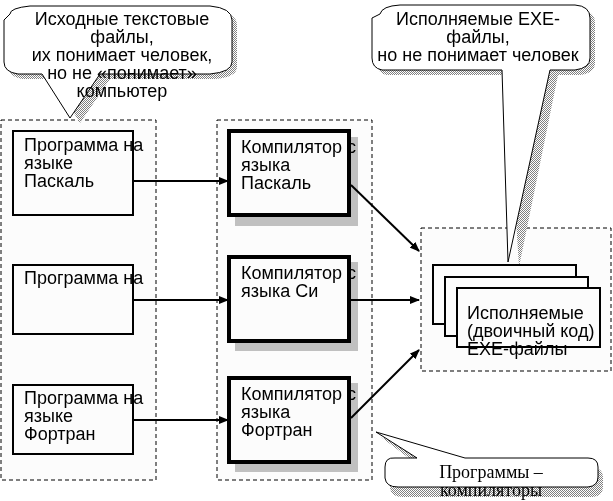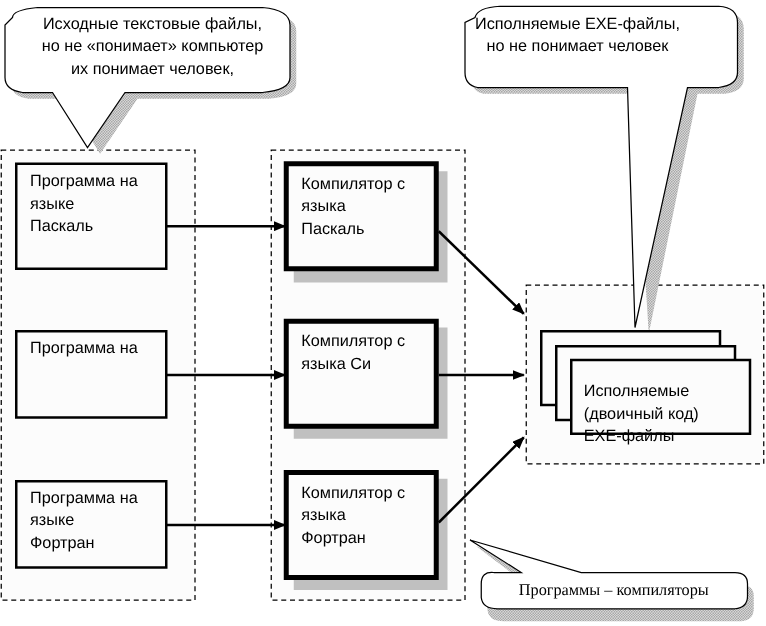--- a/index.html
+++ b/index.html
@@ -1,19 +1,19 @@
 <!DOCTYPE html>
 <html><head>
 <meta charset="utf-8">
 <style>
   html, body { margin:0; padding:0; background:#ffffff; }
   body { width:613px; height:501px; position:relative; overflow:hidden;
          font-family:"Liberation Sans", sans-serif; }
   svg { position:absolute; left:0; top:0; }
-  .txt { position:absolute; font-size:13px; line-height:18px; color:#000; }
+  .txt { position:absolute; font-size:18px; line-height:18px; color:#000; }
   .center { text-align:center; }
 </style>
 </head>
 <body>
 
 <svg width="613" height="501" viewBox="0 0 613 501">
   <defs>
     <pattern id="hatch" width="2" height="2" patternUnits="userSpaceOnUse">
       <rect width="2" height="2" fill="#ffffff"></rect>
       <rect width="1" height="1" fill="#808080"></rect>
@@ -62,24 +62,24 @@
   <line x1="133" y1="300" x2="228" y2="300" stroke="#000" stroke-width="2" marker-end="url(#arr)"></line>
   <line x1="133" y1="420" x2="228" y2="420" stroke="#000" stroke-width="2" marker-end="url(#arr)"></line>
 
   <line x1="351" y1="185" x2="419" y2="251" stroke="#000" stroke-width="2" marker-end="url(#arr)"></line>
   <line x1="351" y1="300" x2="419" y2="300" stroke="#000" stroke-width="2" marker-end="url(#arr)"></line>
   <line x1="351" y1="418" x2="419" y2="350" stroke="#000" stroke-width="2" marker-end="url(#arr)"></line>
 </svg>
 
 <div class="txt center" style="left:14px; top:10px; width:216px;">
   <div>Исходные текстовые файлы,</div>
+  <div>их понимает человек,</div>
   <div>но не «понимает» компьютер</div>
-  <div>их понимает человек,</div>
 </div>
-<div class="txt center" style="left:356px; top:10px; width:212px;">
+<div class="txt center" style="left:372px; top:10px; width:212px;">
   <div>Исполняемые EXE-файлы,</div>
   <div>но не понимает человек</div>
 </div>
 <div class="txt center" style="left:386px; top:463px; width:210px;font-family:Liberation Serif, serif;">
   <span>Программы – компиляторы</span>
 </div>
 
 <div class="txt" style="left:24px; top:136px;">
   <div>Программа на</div>
   <div>языке</div>

